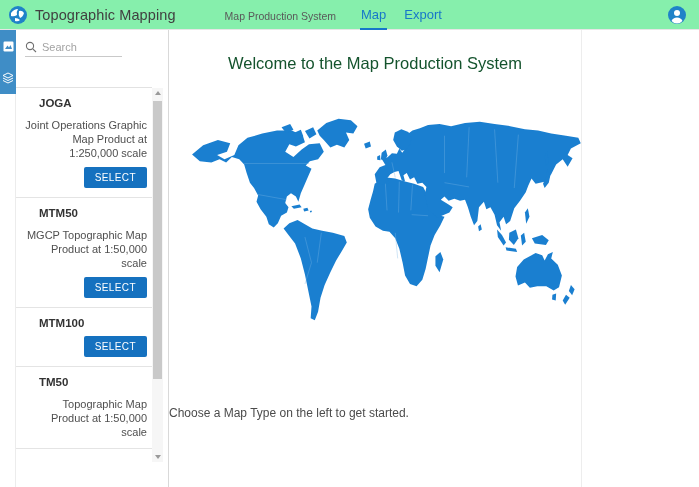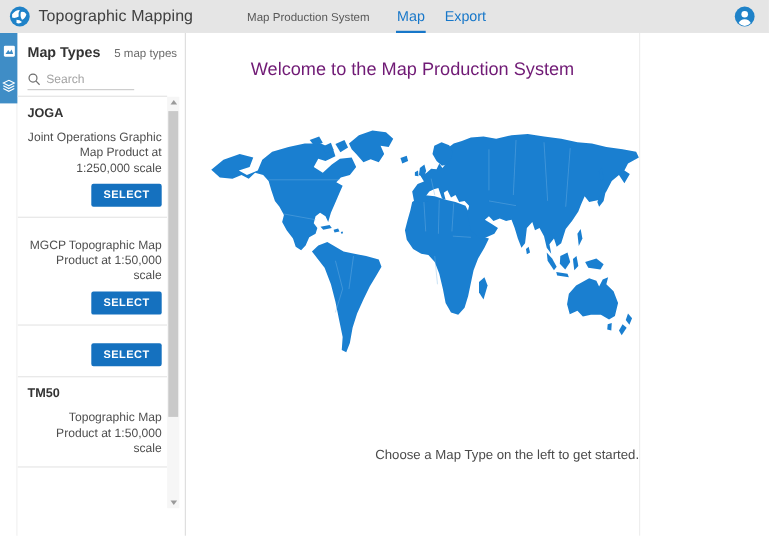--- a/index.html
+++ b/index.html
@@ -1,21 +1,21 @@
 <!DOCTYPE html>
 <html style="--accent: #1777c9; --map_fill: #1a7fd0; --map_border: #7ab5e4; --button: #1571bf; --action_bar: #3f8dc6;"><head>
 <meta charset="utf-8">
 <style>
   * { margin:0; padding:0; box-sizing:border-box; }
   html,body { width:699px; height:487px; overflow:hidden; background:#fff;
     font-family:"Liberation Sans","DejaVu Sans",sans-serif; }
 
   
   .header { position:absolute; top:0; left:0; width:699px; height:30px;
-    background:#e5e5e5; border-bottom:1px solid #e6e6e6; z-index:5; }
+    background:#86efac; border-bottom:1px solid #e6e6e6; z-index:5; }
   .brand { position:absolute; left:8px; top:0; height:30px; display:flex; align-items:center; }
   .logo { width:20px; height:20px; flex:0 0 auto; }
   .app-title { margin-left:7px; font-size:14.5px; color:#404040; letter-spacing:.1px; }
   .app-subtitle { margin-left:9px; font-size:10.5px; color:#595959; padding-top:2px;padding-left:40px; }
   .tabs { position:absolute; left:360px; top:0; height:14px; display:flex; gap:16px; }
   .tab { display:flex; align-items:center; height:30px; font-size:13px;
     color:var(--accent,#1777c9); cursor:pointer; border-bottom:2px solid transparent; padding:0 1px; }
   .tab.active { border-bottom-color:var(--accent,#1777c9); }
   .user-btn { position:absolute; right:12px; top:5px; width:20px; height:20px; cursor:pointer; }
 
@@ -35,43 +35,43 @@
   .search-box { flex:1; display:flex; align-items:center; border-bottom:1px solid #c9c9c9; padding-bottom:3px; }
   .search-box svg { flex:0 0 auto; }
   .search-input { border:0; outline:none; width:80px; font-size:11px; color:#444;
     margin-left:5px; font-family:inherit; background:transparent; }
   .search-input::placeholder { color:#a3a3a3; }
   .sort-btn { margin-left:10px; cursor:pointer; display:flex; align-items:center; }
 
   .list { position:absolute; left:0; top:57px; width:136px; height:405px;
     border-top:1px solid #e2e2e2; overflow:hidden; }
   .card { padding:9px 5px 9px 9px; border-bottom:1px solid #e4e4e4; }
-  .card-name { font-size:11.5px; font-weight:bold; color:#333; }
+  .card-name { font-size:11.5px; font-weight:bold; color:#333;margin-left:14px; }
   .card-desc { margin-top:9px; font-size:11px; line-height:14px; color:#4f4f4f;text-align:right; }
   .card-desc:empty { display:none; }
   .card-actions { margin-top:7px; text-align:right; }
   .select-btn { background:var(--button,#1571bf); color:#fff; border:0; border-radius:2px;
-    font-size:10px; font-weight:bold; letter-spacing:.4px; padding:5px 11px; cursor:pointer;
+    font-size:10px; font-weight:normal; letter-spacing:.4px; padding:5px 11px; cursor:pointer;
     font-family:inherit; }
 
   
   .sb-scroll { position:absolute; right:5px; top:58px; width:11px; height:374px; background:#f6f6f6; }
   .sb-arrow { position:absolute; left:0; width:11px; height:10px; display:flex; align-items:center; justify-content:center; cursor:pointer; }
   .sb-arrow.up { top:0; } .sb-arrow.down { bottom:0; }
   .tri-up { width:0; height:0; border-left:3px solid transparent; border-right:3px solid transparent; border-bottom:4px solid #9a9a9a; }
   .tri-down { width:0; height:0; border-left:3px solid transparent; border-right:3px solid transparent; border-top:4px solid #9a9a9a; }
   .sb-thumb { position:absolute; left:1px; top:13px; width:9px; height:278px; background:#c9c9c9; cursor:pointer; }
 
   
   .main { position:absolute; left:169px; top:30px; width:413px; height:457px;
     background:#fff; border-right:1px solid #ededed; }
-  .welcome { margin-top:24px; text-align:center; font-size:16.5px; font-weight:400; color:#701a75; }
+  .welcome { margin-top:24px; text-align:center; font-size:16.5px; font-weight:400; color:#14532d; }
   .map-wrap { position:absolute; left:21px; top:86px; width:392px; height:208px; }
   .map-wrap svg { width:392px; height:208px; }
-  .instruction { position:absolute; left:0; top:376px; width:100%; text-align:right;
+  .instruction { position:absolute; left:0; top:376px; width:100%; text-align:left;
     font-size:12px; color:#4b4b4b; }
 </style>
 </head>
 <body>
 
 <div class="header">
   <div class="brand">
     <svg class="logo" viewBox="0 0 20 20">
       <circle cx="10" cy="10" r="9" fill="#1f82c8"></circle>
       <path d="M3,8 Q6,4 10,4 Q8,7 9,10 Q6,12 3,11 Z" fill="#fff"></path>
@@ -104,24 +104,20 @@
       <svg width="12" height="12" viewBox="0 0 12 12" fill="none" stroke="#fff" stroke-width="1">
         <path d="M6,1 L11,3.5 L6,6 L1,3.5 Z"></path>
         <path d="M1,6 L6,8.5 L11,6"></path>
         <path d="M1,8.5 L6,11 L11,8.5"></path>
       </svg>
     </div>
   </div>
 </div>
 
 <div class="sidebar">
-  <div class="sb-head">
-    <span class="sb-title">Map Types</span>
-    <span class="sb-count">5 map types</span>
-  </div>
   <div class="search-row">
     <div class="search-box">
       <svg width="12" height="12" viewBox="0 0 12 12">
         <circle cx="5" cy="5" r="3.6" fill="none" stroke="#6e6e6e" stroke-width="1.1"></circle>
         <line x1="7.8" y1="7.8" x2="11" y2="11" stroke="#6e6e6e" stroke-width="1.1"></line>
       </svg>
       <input class="search-input" type="text" placeholder="Search" style="">
     </div>
     <div class="sort-btn">
       <svg width="14" height="15" viewBox="0 0 14 15">
@@ -136,27 +132,29 @@
   <div class="list">
   <div class="card">
     <div class="card-name">JOGA</div>
     <div class="card-desc">Joint Operations Graphic Map Product at 1:250,000 scale</div>
     <div class="card-actions">
       <button class="select-btn">SELECT</button>
     </div>
   </div>
 
   <div class="card">
+    <div class="card-name">MTM50</div>
     <div class="card-desc">MGCP Topographic Map Product at 1:50,000 scale</div>
     <div class="card-actions">
       <button class="select-btn">SELECT</button>
     </div>
   </div>
 
   <div class="card">
+    <div class="card-name">MTM100</div>
     <div class="card-actions">
       <button class="select-btn">SELECT</button>
     </div>
   </div>
 
   <div class="card">
     <div class="card-name">TM50</div>
     <div class="card-desc">Topographic Map Product at 1:50,000 scale</div>
 
   </div>

